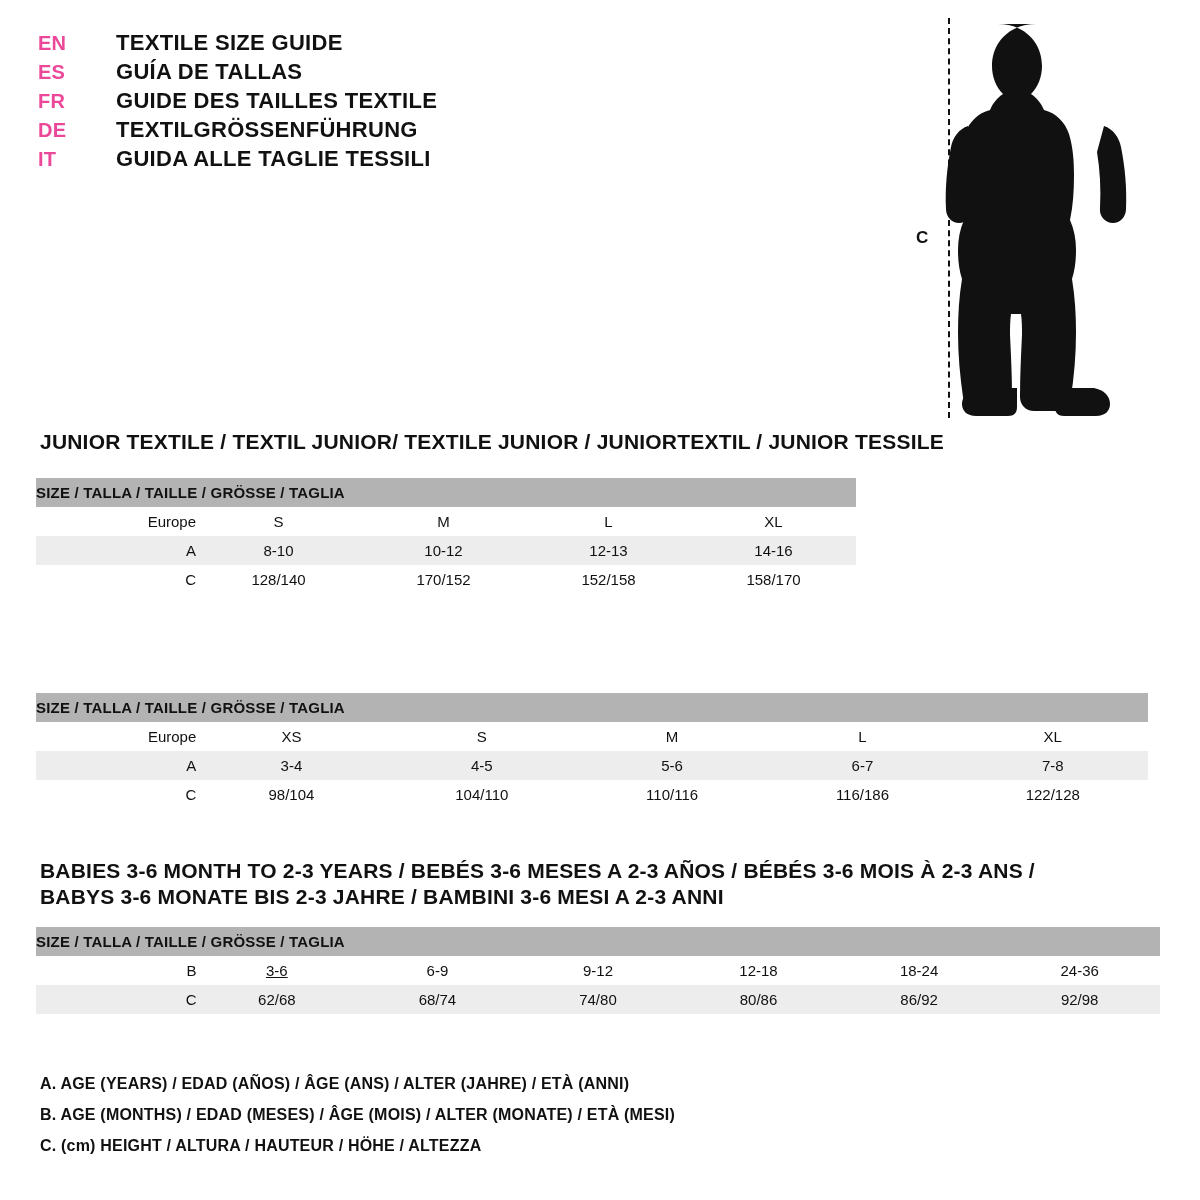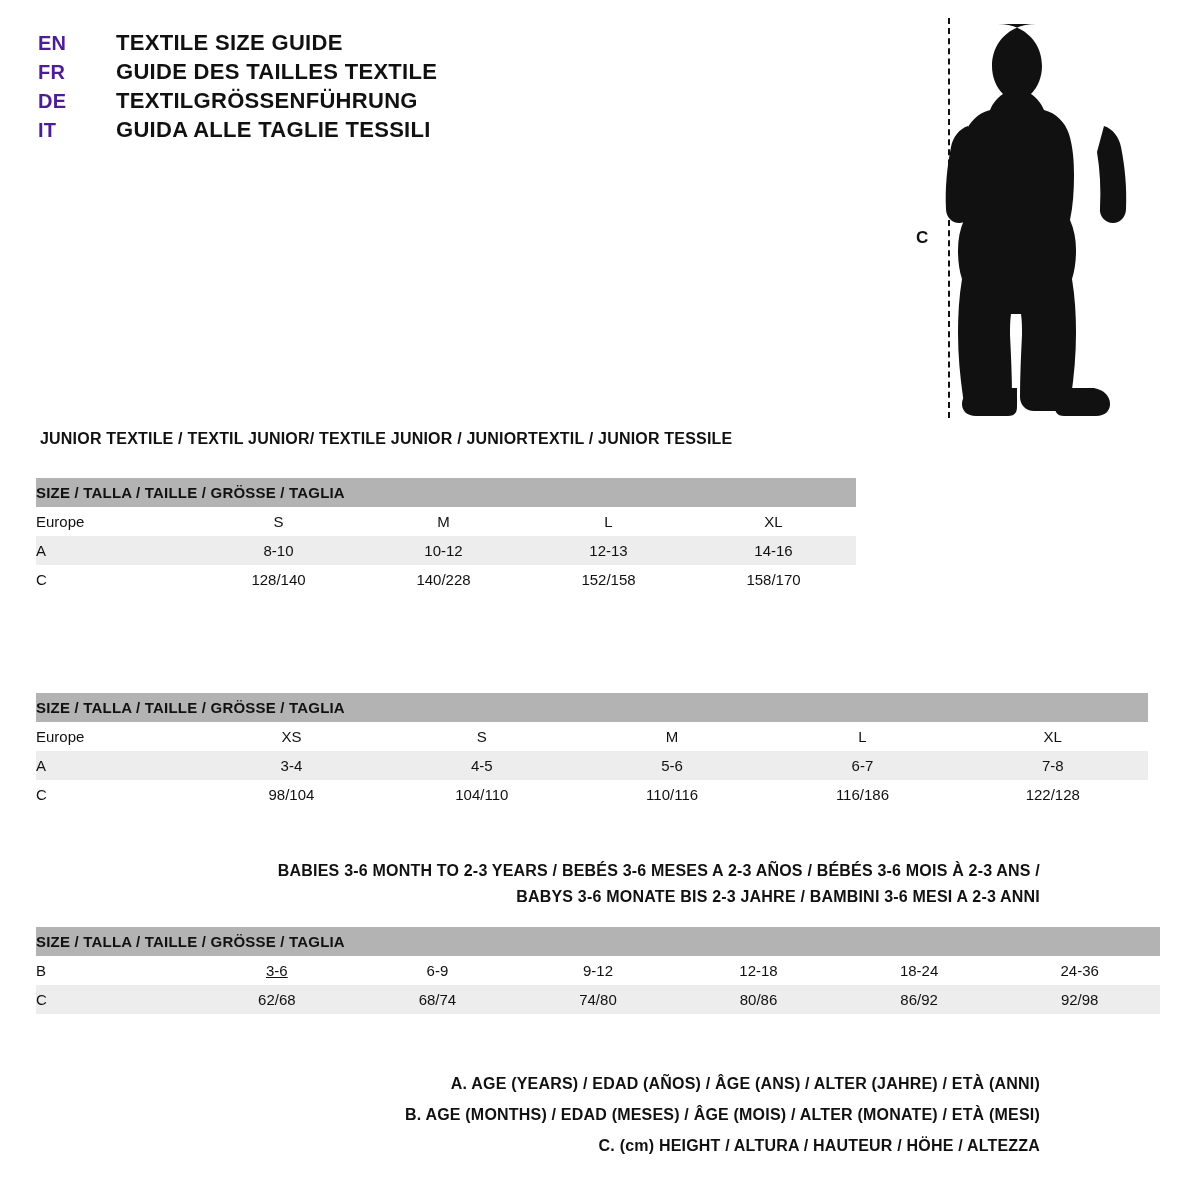--- a/index.html
+++ b/index.html
@@ -32,21 +32,21 @@
   .lang-row {
     display: flex;
     align-items: baseline;
     height: 29px;
   }
   .lang-code {
     width: 78px;
     font-size: 20px;
     font-weight: 700;
     letter-spacing: 0.2px;
-    color: #4c1d95;
+    color: #ec4899;
   }
   .lang-title {
     font-size: 22px;
     font-weight: 700;
     letter-spacing: 0.3px;
     color: #111;
     text-transform: uppercase;
   }
 
   
@@ -75,27 +75,26 @@
   }
   .silhouette {
     position: absolute;
     left: 40px;
     top: 6px;
   }
 
   
   .section-title {
     position: absolute;
-    font-size: 16px;
+    font-size: 21px;
     font-weight: 700;
     letter-spacing: 0.2px;
     color: #111;
     text-transform: uppercase;
     white-space: nowrap;
-    text-align: right;
   }
   .section-title.two-line {
     line-height: 26px;
     white-space: normal;
     width: 1000px;
   }
 
   
   table.size-table {
     position: absolute;
@@ -112,56 +111,59 @@
     background: #b3b3b3;
     font-weight: 700;
     letter-spacing: 0.2px;
     padding-left: 6px;
     text-transform: uppercase;
   }
   .row-light td { background: #ffffff; }
   .row-shade td { background: #ededed; }
   .cell-label {
     padding-left: 6px;
-    text-align: left;
+    text-align: right;
     margin-top: 32px;
   }
   .cell-val {
     text-align: center;
   }
 
   
   .legend {
     position: absolute;
     left: 40px;
     top: 1068px;
     width: 1000px;
   }
   .legend-line {
     font-size: 16px;
     font-weight: 700;
     letter-spacing: 0.2px;
     color: #111;
     line-height: 31px;
     text-transform: uppercase;
-    text-align: right;
   }
   .legend-line.mixed {
     text-transform: none;
   }
 </style>
 </head>
 <body>
 
 <div class="page">
 
   <div class="lang-block">
     <div class="lang-row">
       <span class="lang-code">EN</span>
       <span class="lang-title">TEXTILE SIZE GUIDE</span>
+    </div>
+    <div class="lang-row">
+      <span class="lang-code">ES</span>
+      <span class="lang-title">GUÍA DE TALLAS</span>
     </div>
     <div class="lang-row">
       <span class="lang-code">FR</span>
       <span class="lang-title">GUIDE DES TAILLES TEXTILE</span>
     </div>
     <div class="lang-row">
       <span class="lang-code">DE</span>
       <span class="lang-title">TEXTILGRÖßENFÜHRUNG</span>
     </div>
     <div class="lang-row">
@@ -212,21 +214,21 @@
     <tr class="row-shade">
       <td class="cell-label">A</td>
       <td class="cell-val">8-10</td>
       <td class="cell-val">10-12</td>
       <td class="cell-val">12-13</td>
       <td class="cell-val">14-16</td>
     </tr>
     <tr class="row-light">
       <td class="cell-label">C</td>
       <td class="cell-val">128/140</td>
-      <td class="cell-val">140/228</td>
+      <td class="cell-val">170/152</td>
       <td class="cell-val">152/158</td>
       <td class="cell-val">158/170</td>
     </tr>
   </tbody>
     </table>
 
 
   <table class="size-table" style="left:36px; top:693px; width:1112px;">
     <tbody>
         <tr class="hdr-band">

